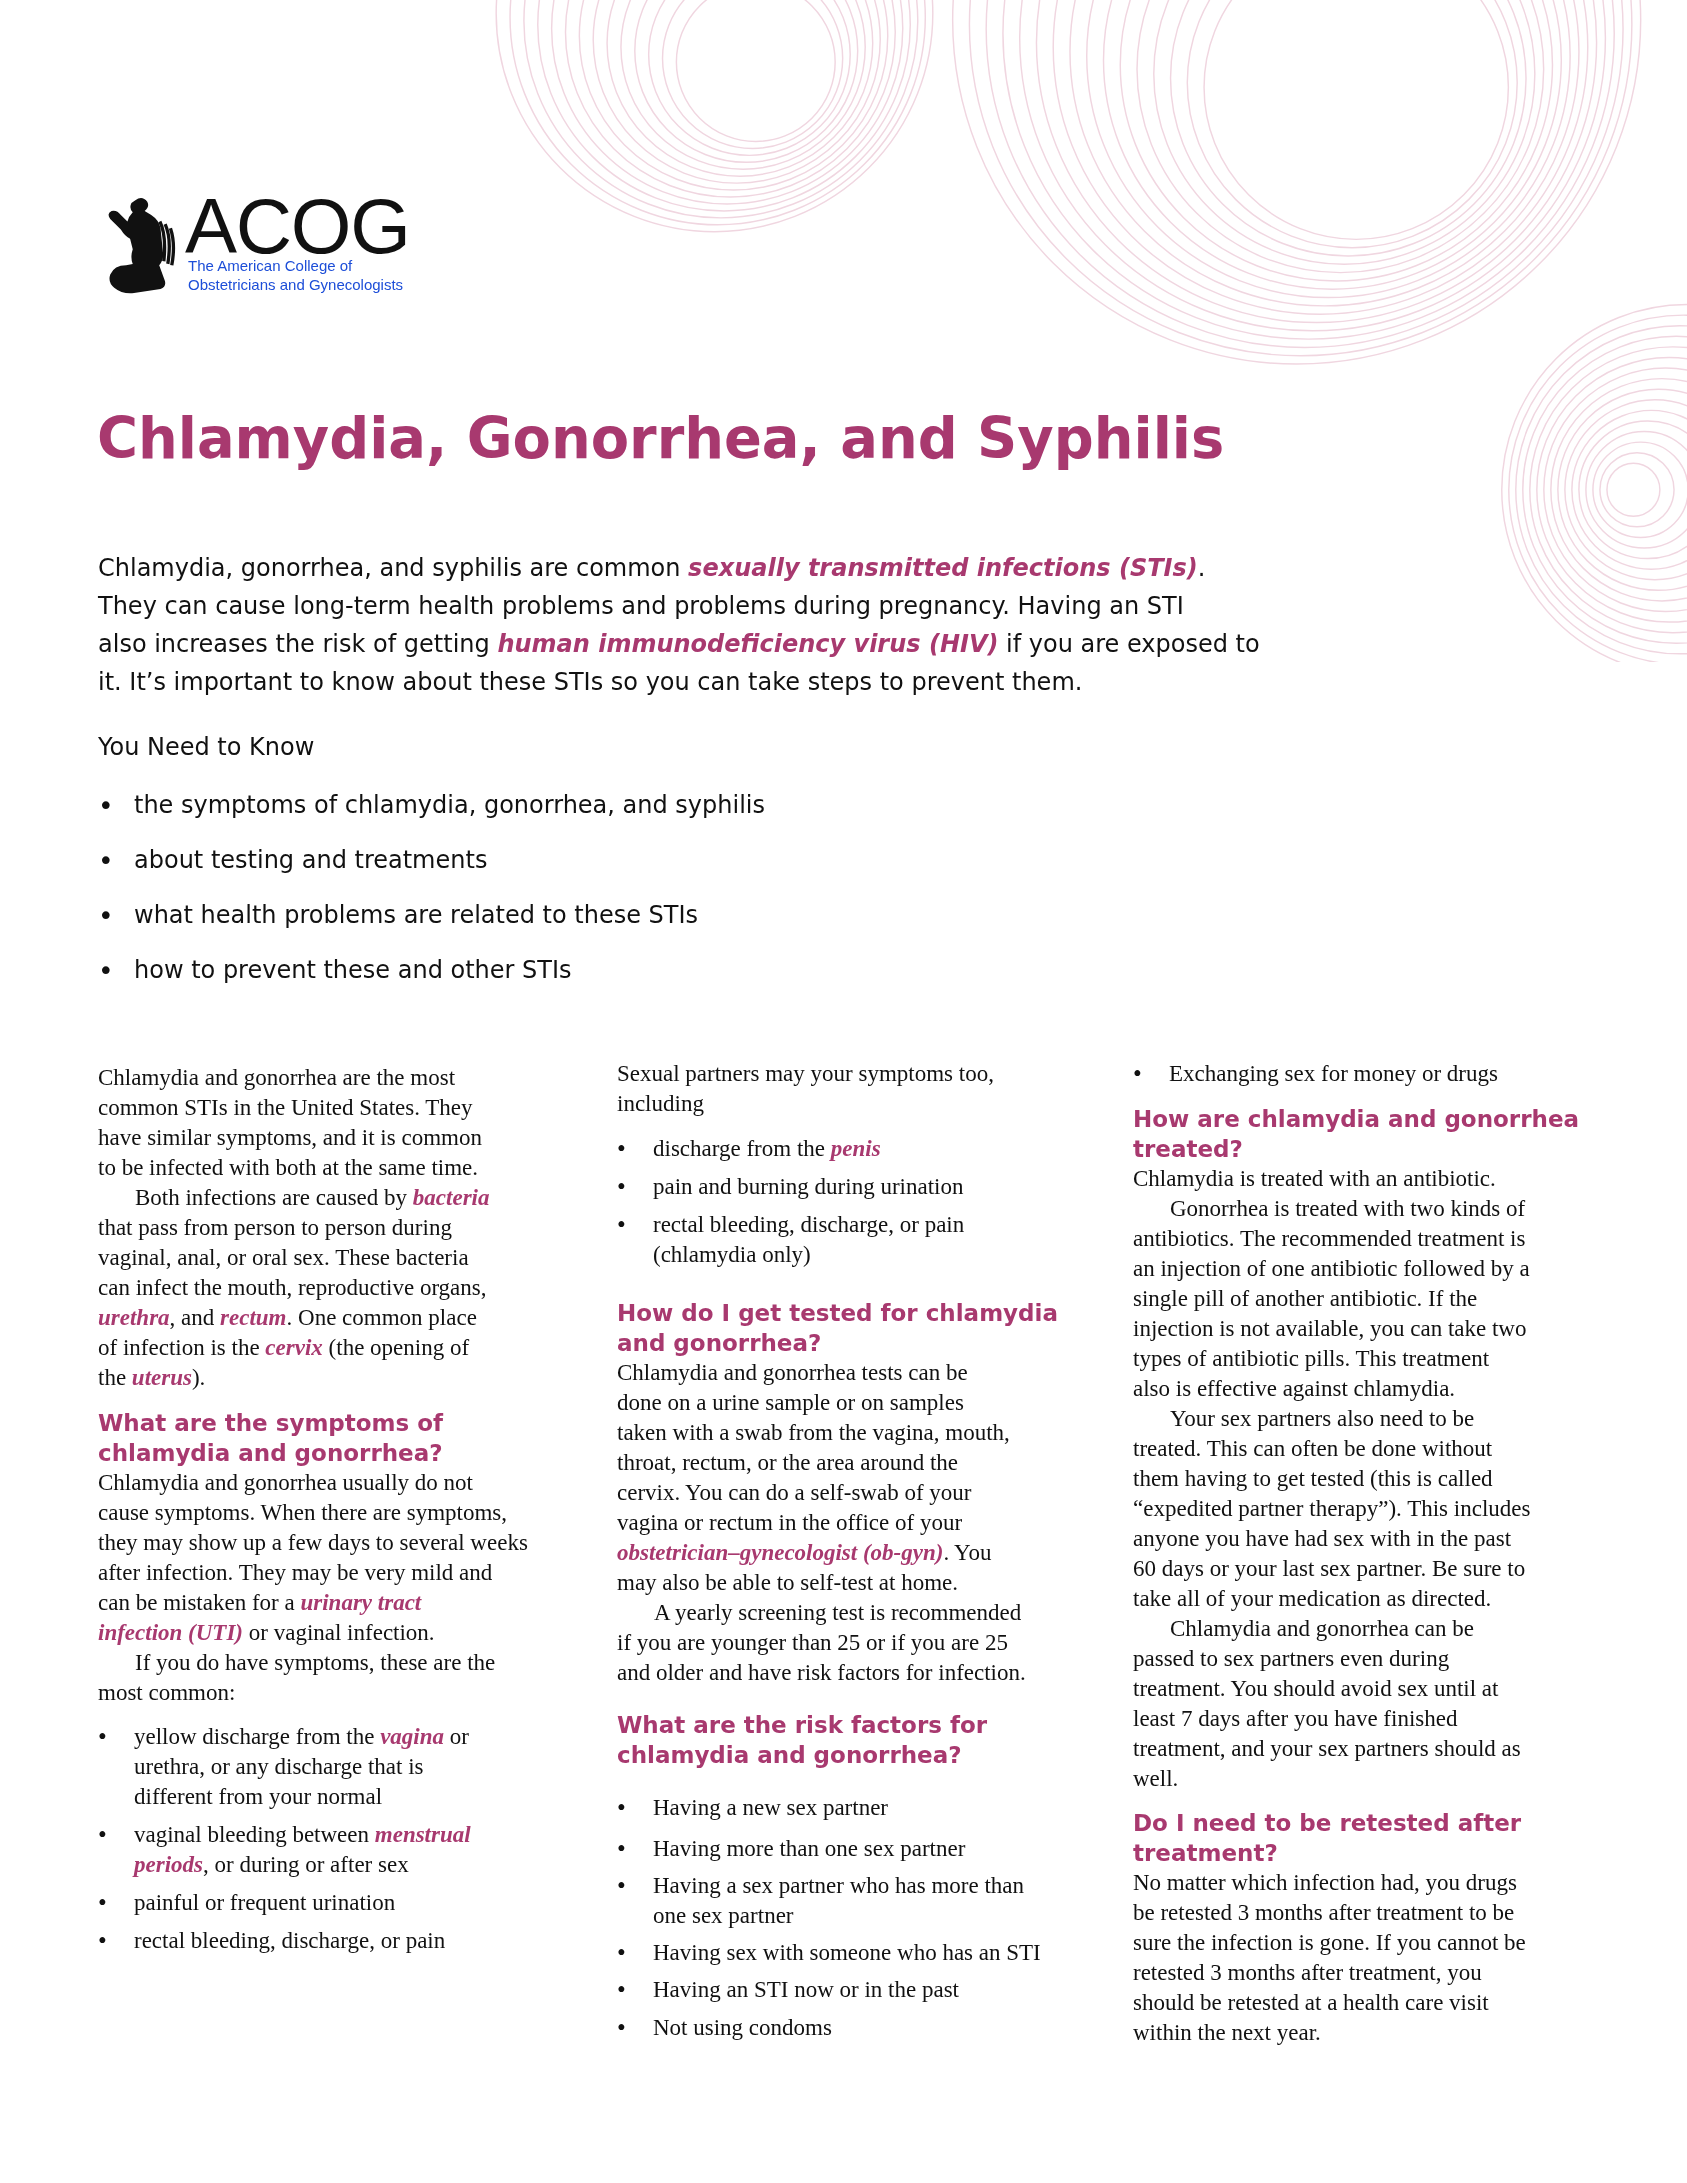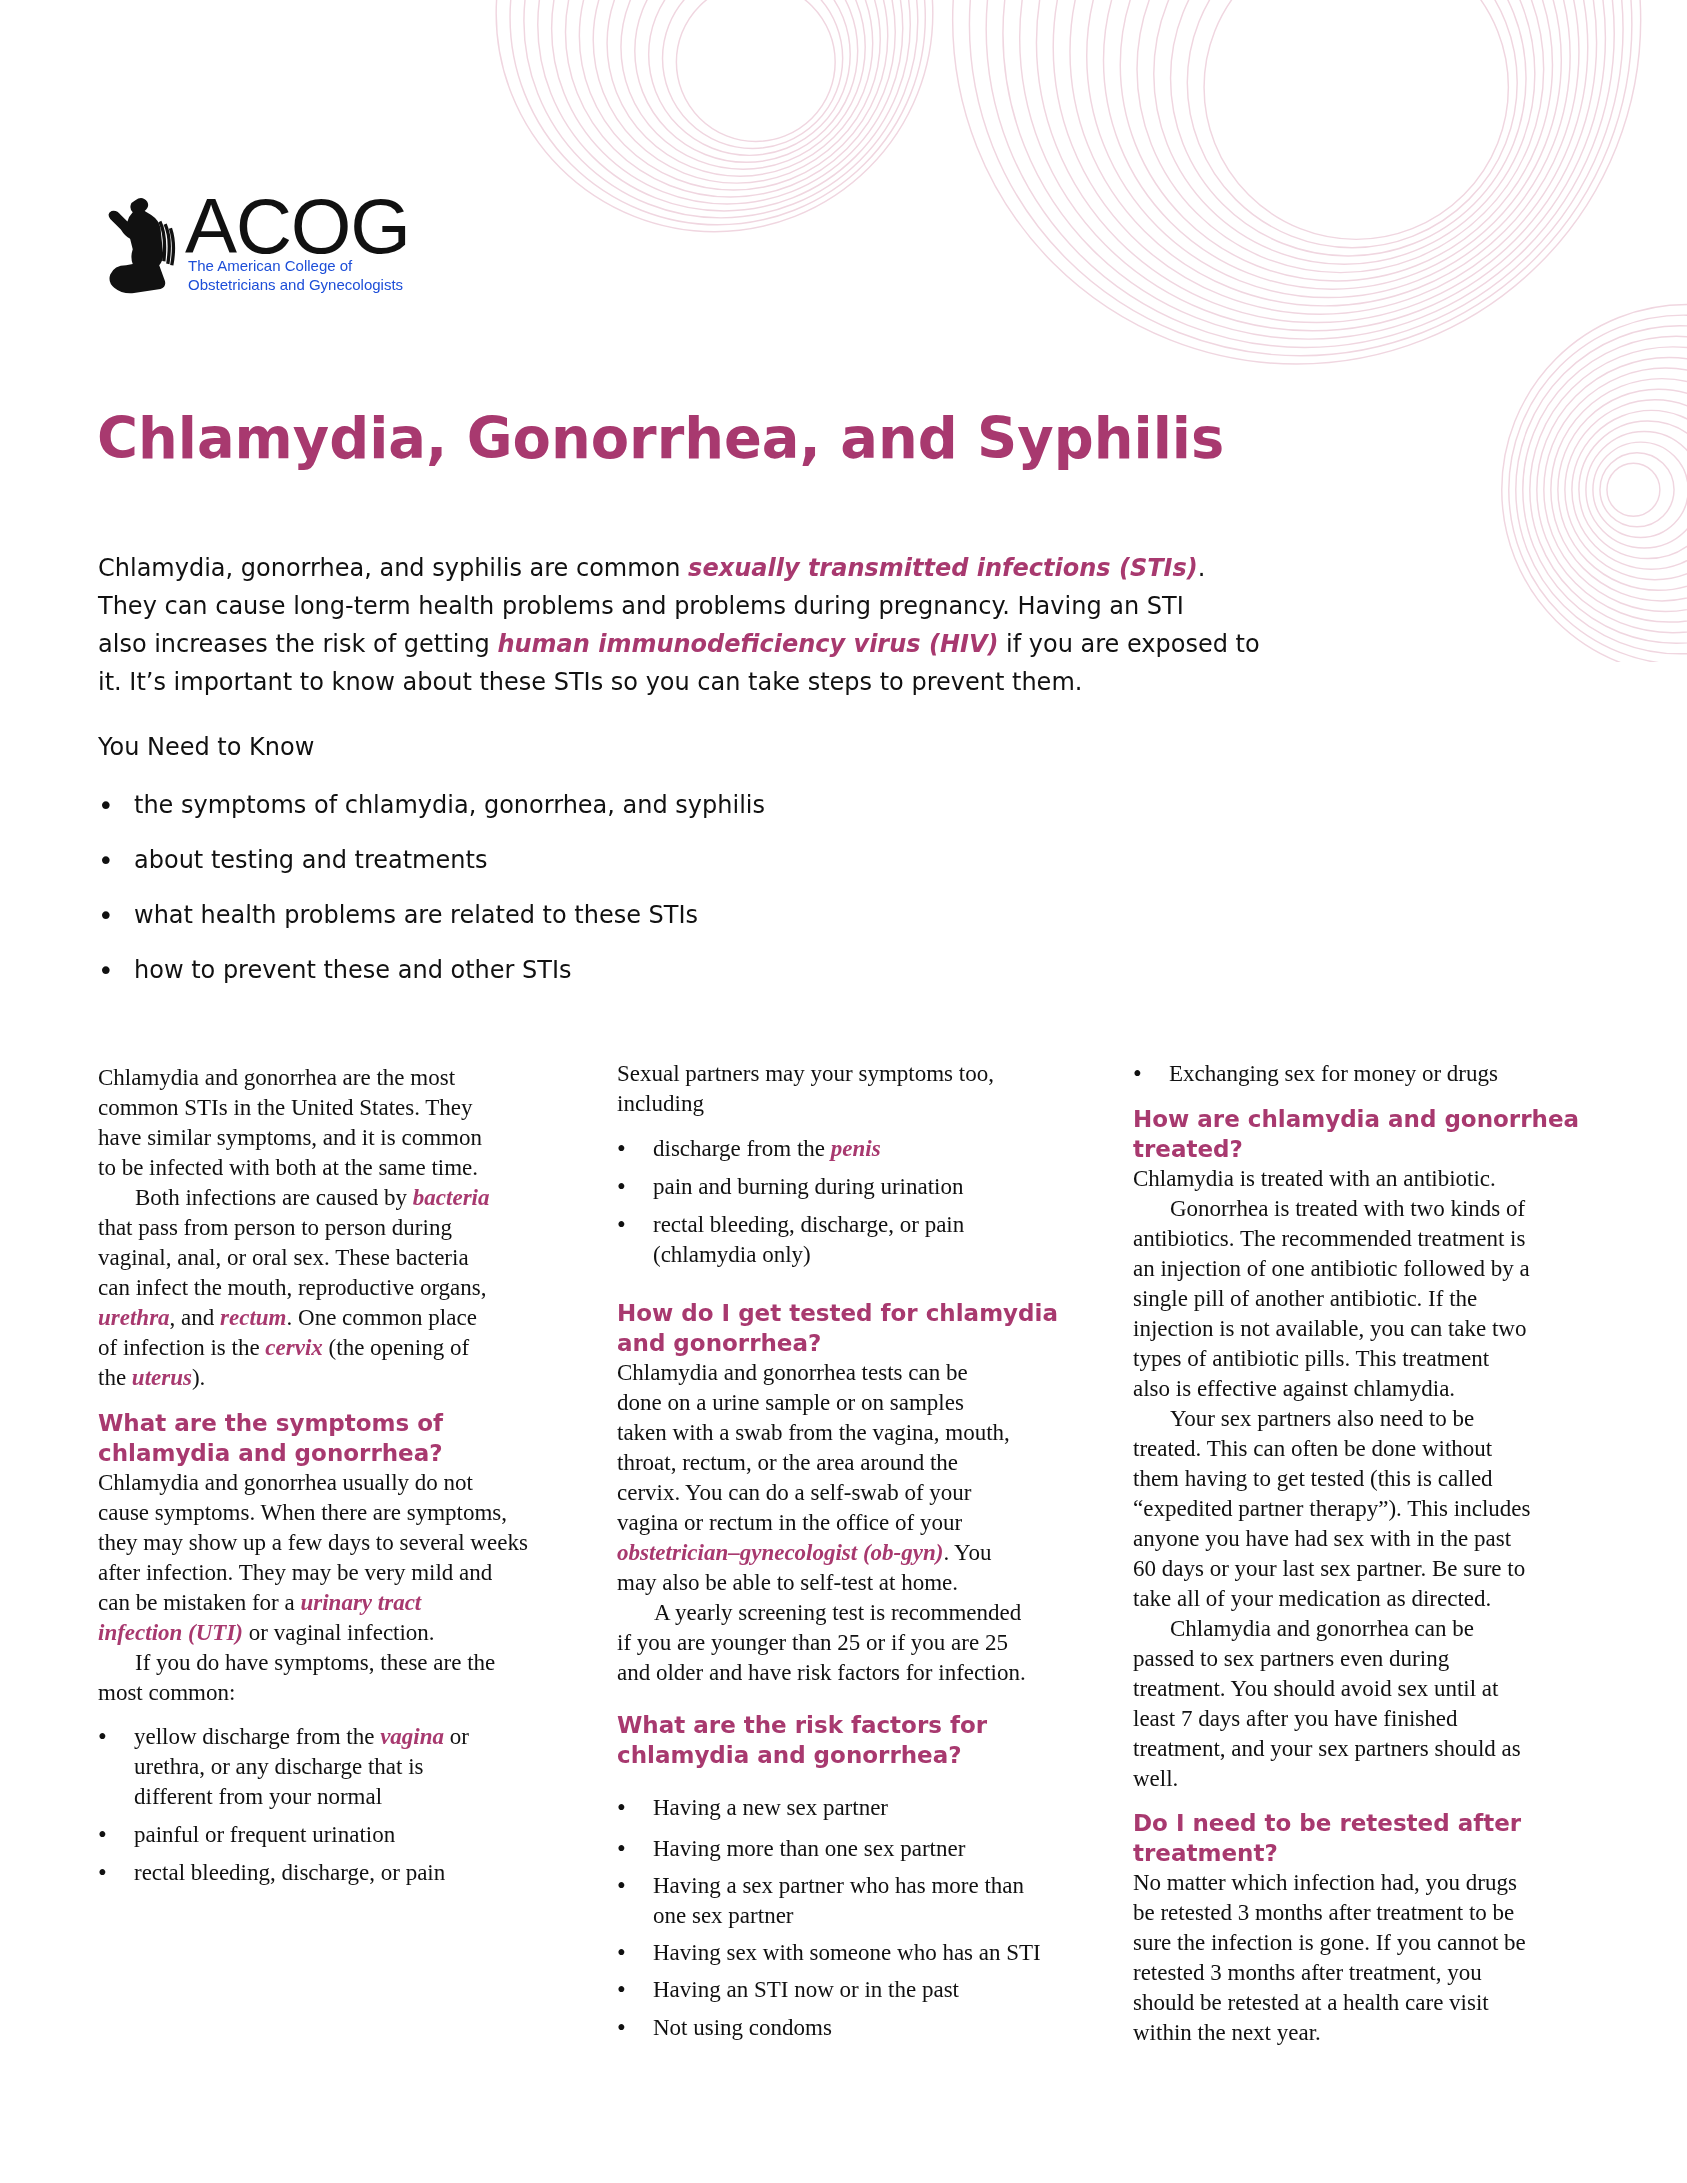--- a/index.html
+++ b/index.html
@@ -148,20 +148,24 @@
     <span class="line">most common:</span>
   </p>
   <div class="gap-s"></div>
   <ul class="blist">
     <li>
       <span class="line"><span>yellow discharge from the </span><span class="hl">vagina</span><span> or</span></span>
       <span class="line">urethra, or any discharge that is</span>
       <span class="line">different from your normal</span>
     </li>
     <li style="margin-top:8px;">
+      <span class="line"><span>vaginal bleeding between </span><span class="hl">menstrual</span></span>
+      <span class="line"><span class="hl">periods</span><span>, or during or after sex</span></span>
+    </li>
+    <li style="margin-top:8px;">
         <span class="line">painful or frequent urination</span>
       </li>
     <li style="margin-top:8px;">
         <span class="line">rectal bleeding, discharge, or pain</span>
       </li>
   </ul>
 </div>
 
 <div class="col col2">
   <p>

